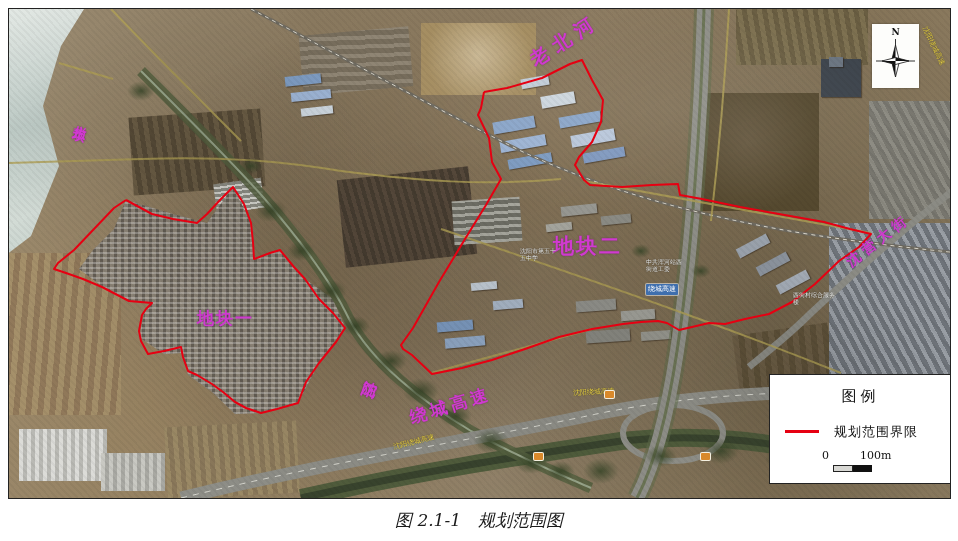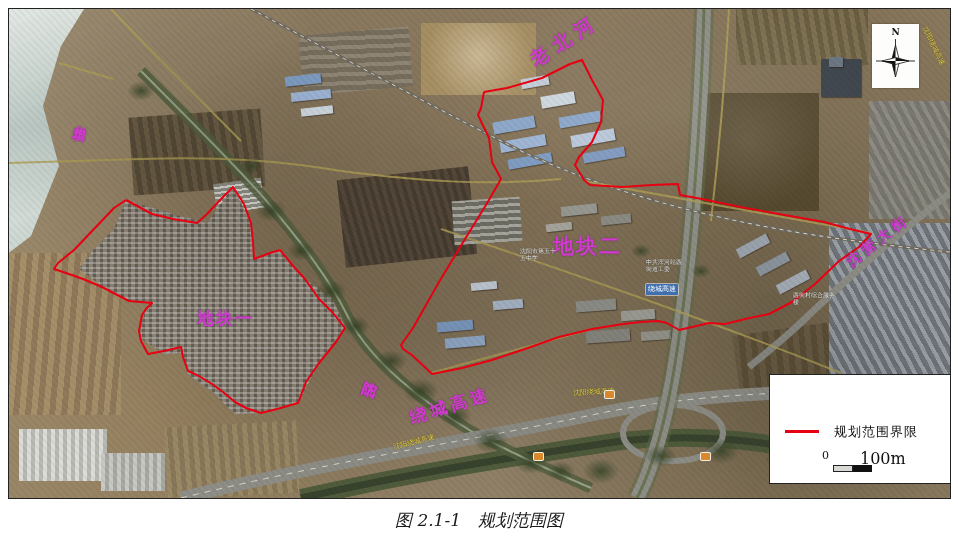--- a/index.html
+++ b/index.html
@@ -65,21 +65,21 @@
          box-shadow:0 0 0 1px #f5f0e0;border-radius:1px;}
   
   .legend{position:absolute;left:768px;top:373px;width:181px;height:108px;
           background:#ffffff;border:1px solid #222;
           font-family:"DejaVu Serif","Liberation Serif",serif;color:#111;}
   .legend-title{position:absolute;left:0;right:0;top:12px;text-align:center;
           font-size:15px;letter-spacing:4px;}
   .legend-line{position:absolute;left:15px;top:55px;width:34px;height:3px;background:#e60012;}
   .legend-item-label{position:absolute;left:64px;top:48px;font-size:13px;letter-spacing:1px;}
   .scale-zero{position:absolute;left:52px;top:74px;font-size:11px;}
-  .scale-max{position:absolute;left:90px;top:74px;font-size:16px;}
+  .scale-max{position:absolute;left:90px;top:74px;font-size:11px;}
   .scale-bar{position:absolute;left:63px;top:90px;display:flex;}
   .scale-cell-a{width:18px;height:5px;background:#d8d8d4;border:1px solid #222;}
   .scale-cell-b{width:19px;height:7px;background:#111;}
   
   .compass{position:absolute;left:871px;top:23px;width:47px;height:64px;background:#fdfdfb;
            box-shadow:0 0 2px rgba(0,0,0,.4);}
   .compass-n{position:absolute;left:0;right:0;top:3px;text-align:center;font-size:9px;
            font-weight:bold;color:#111;font-family:"DejaVu Serif",serif;}
   
   .caption{position:absolute;left:0;right:0;top:509px;text-align:center;color:#1a1a1a;
@@ -217,20 +217,21 @@
       <div class="yel" style="left:928px;top:24px;transform:rotate(64deg);transform-origin:left top;">沈阳绕城高速</div>
       <div class="sign">绕城高速</div>
       <div class="whi" style="left:519px;top:247px;width:36px;">沈阳市第五十五中学</div>
       <div class="whi" style="left:645px;top:258px;width:40px;">中共浑河站西街道工委</div>
       <div class="whi" style="left:792px;top:291px;width:44px;">西街村综合服务楼</div>
       <div class="badge" style="left:533px;top:452px;"></div>
       <div class="badge" style="left:604px;top:390px;"></div>
       <div class="badge" style="left:700px;top:452px;"></div>
 
       <div class="legend">
+        <div class="legend-title">图例</div>
         <div class="legend-line"></div>
         <div class="legend-item-label">规划范围界限</div>
         <div class="scale-zero">0</div>
         <div class="scale-max">100m</div>
         <div class="scale-bar">
           <span class="scale-cell-a"></span>
           <span class="scale-cell-b"></span>
         </div>
       </div>
 

